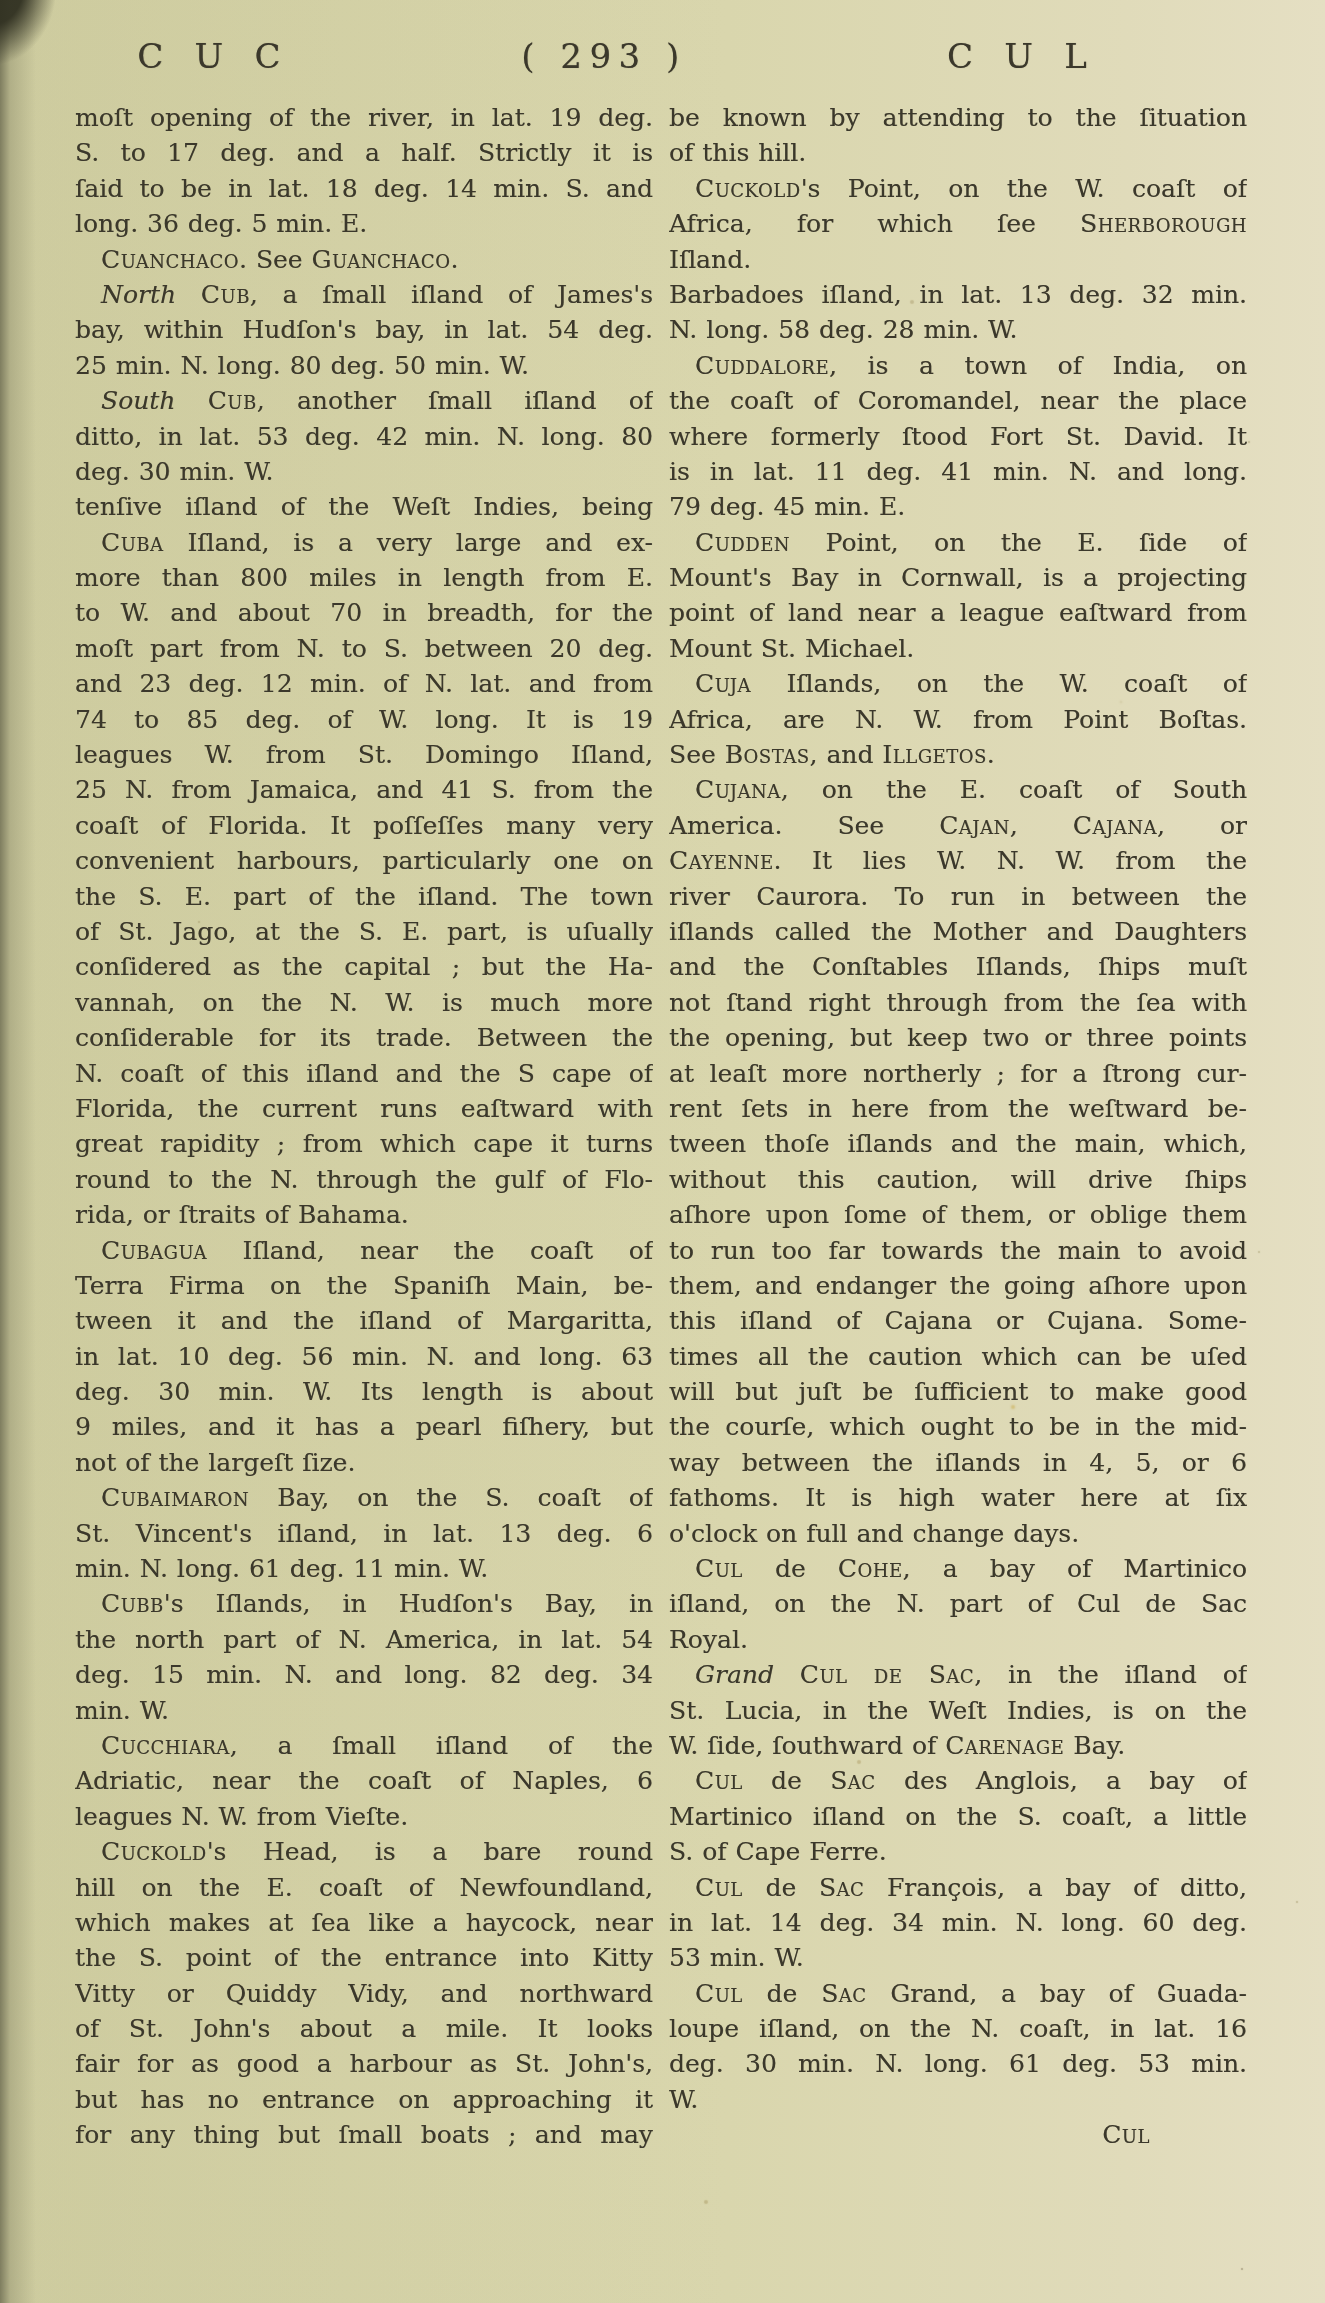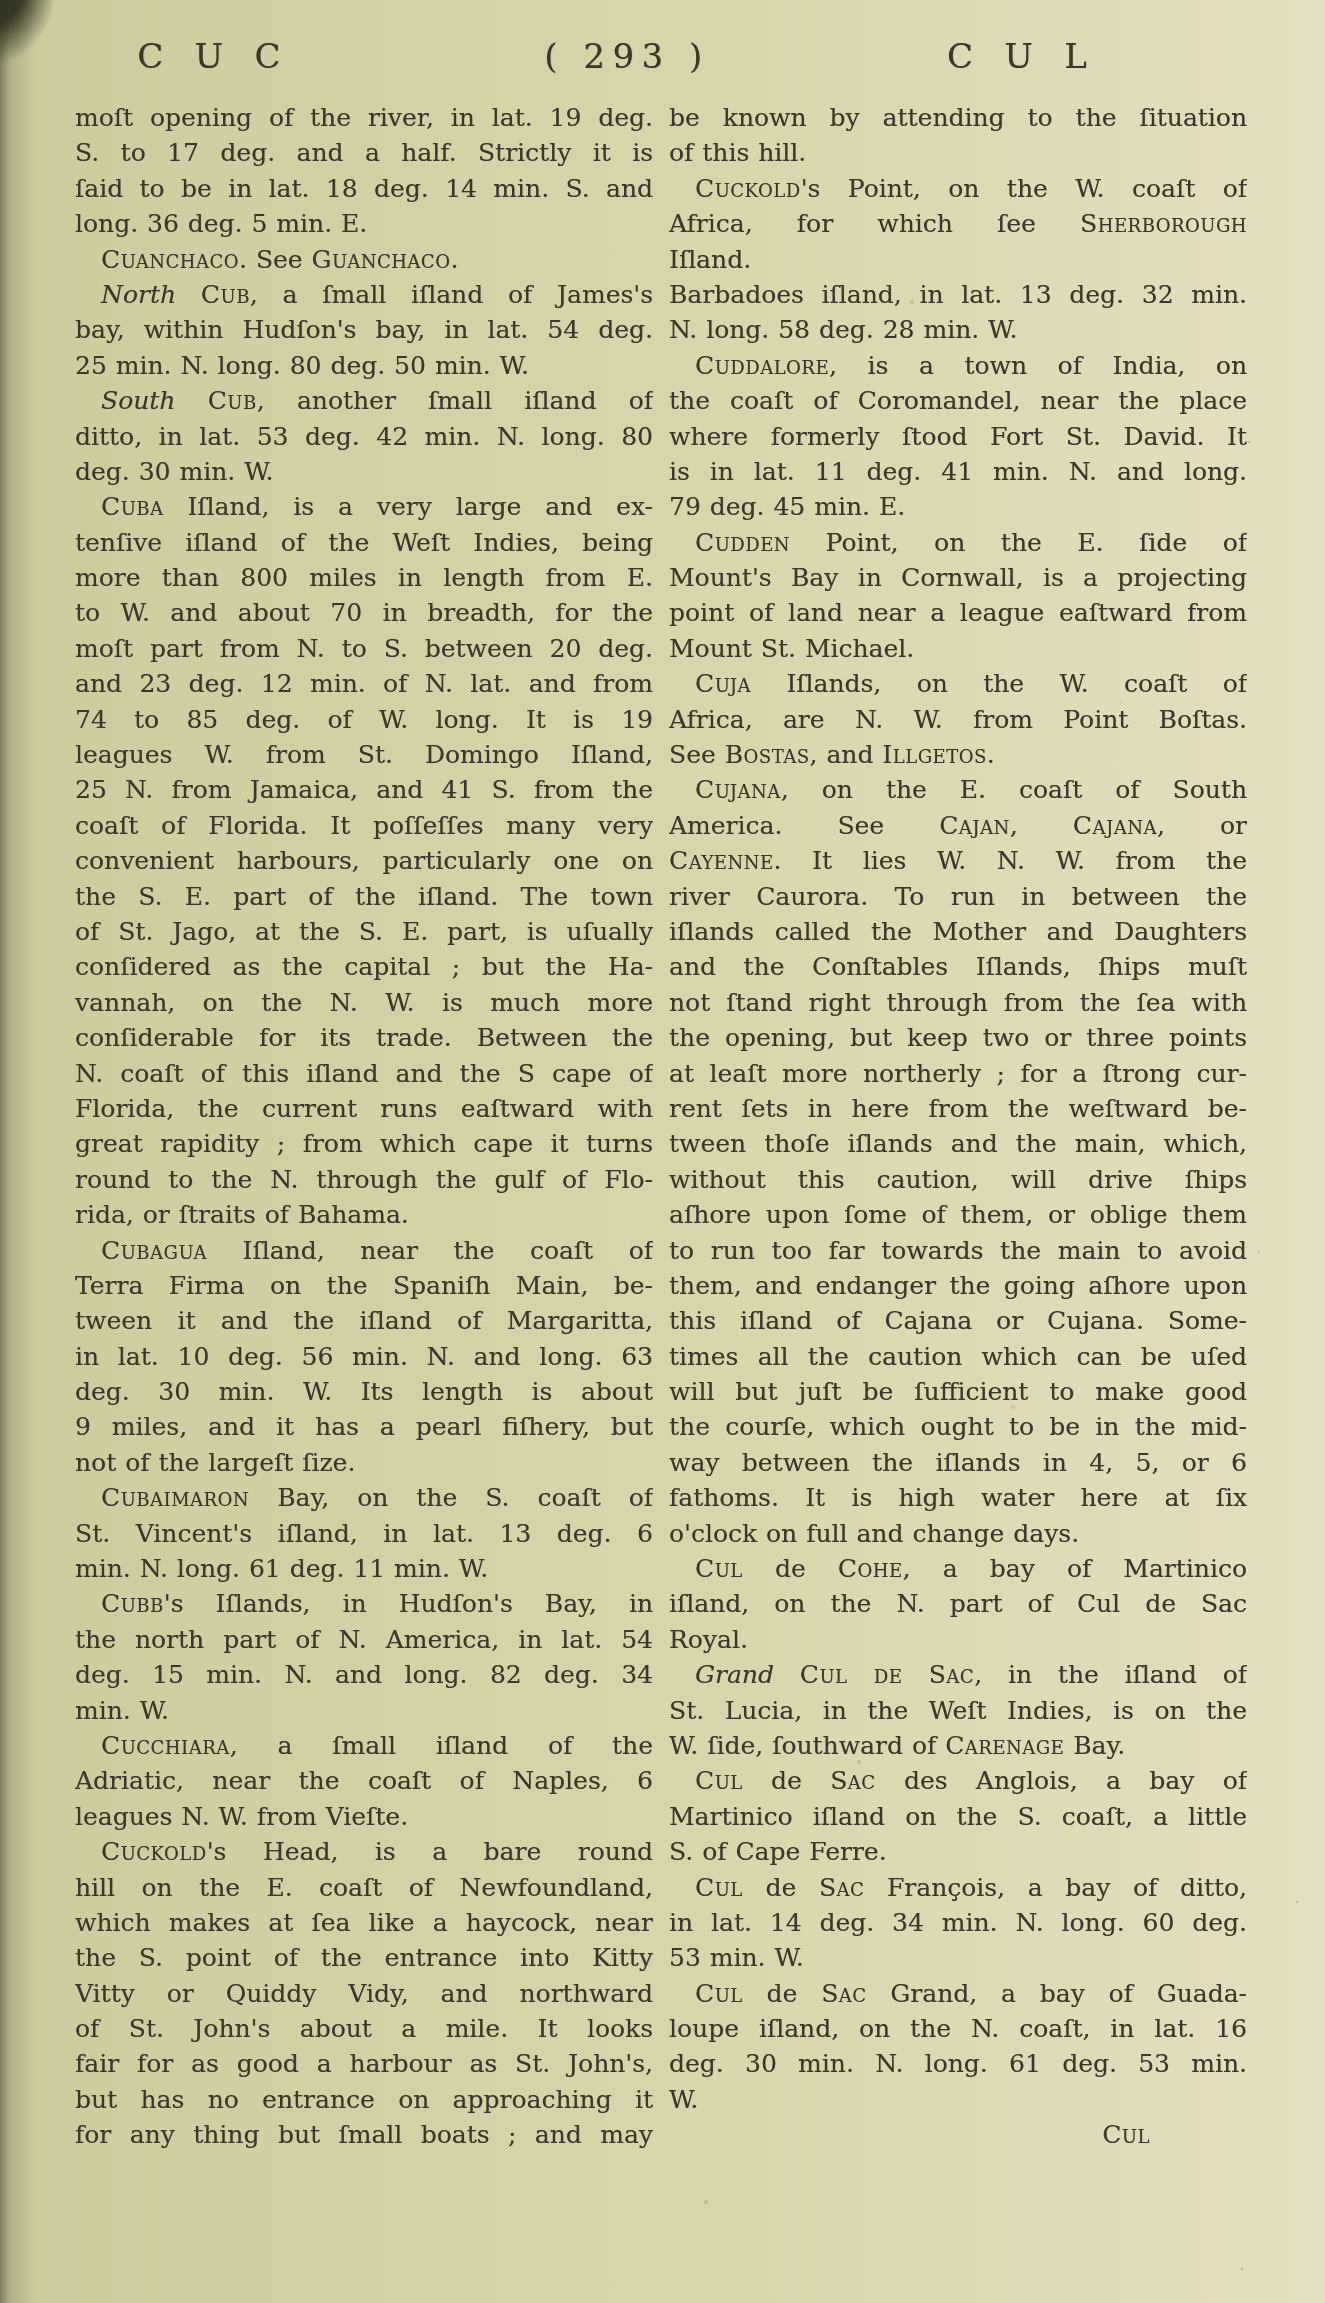--- a/index.html
+++ b/index.html
@@ -35,21 +35,21 @@
       242px 2061px 1px 0 rgba(150,135,85,0.40),
       705px 2201px 1px 1px rgba(160,140,85,0.40),
       1241px 2268px 1px 0 rgba(110,100,70,0.55);
   }
   .header-label {
     position:absolute; top:36px; transform:translateX(-50%);
     font-size:34px; letter-spacing:0.30em; white-space:pre;
     text-shadow:0.3px 0.4px 0.7px rgba(59,56,43,0.5);
   }
   .h-left   { left:214px; }
-  .h-center { left:627px; letter-spacing:0.22em; }
+  .h-center { left:604px; letter-spacing:0.22em; }
   .h-right  { left:1022px; }
   .columns {
     position:absolute; top:100px; left:75px;
     display:flex; gap:16px;
   }
   .col { width:578px; font-size:25px; line-height:35.4px; word-spacing:1px; }
   .line {
     height:35.4px; overflow:hidden;
     text-align:justify; text-align-last:justify;
     text-shadow:0.3px 0.4px 0.6px rgba(59,56,43,0.45);
@@ -80,22 +80,22 @@
         <div class="line">S. to 17 deg. and a half. Strictly it is</div>
         <div class="line">ſaid to be in lat. 18 deg. 14 min. S. and</div>
         <div class="line last">long. 36 deg. 5 min. E.</div>
         <div class="line indent last"><span class="sc">Cuanchaco</span>. See <span class="sc">Guanchaco</span>.</div>
         <div class="line indent"><span class="it">North</span> <span class="sc">Cub</span>, a ſmall iſland of James's</div>
         <div class="line">bay, within Hudſon's bay, in lat. 54 deg.</div>
         <div class="line last">25 min. N. long. 80 deg. 50 min. W.</div>
         <div class="line indent"><span class="it">South</span> <span class="sc">Cub</span>, another ſmall iſland of</div>
         <div class="line">ditto, in lat. 53 deg. 42 min. N. long. 80</div>
         <div class="line last">deg. 30 min. W.</div>
+        <div class="line">tenſive iſland of the Weſt Indies, being</div>
         <div class="line indent"><span class="sc">Cuba</span> Iſland, is a very large and ex-</div>
-        <div class="line">tenſive iſland of the Weſt Indies, being</div>
         <div class="line">more than 800 miles in length from E.</div>
         <div class="line">to W. and about 70 in breadth, for the</div>
         <div class="line">moſt part from N. to S. between 20 deg.</div>
         <div class="line">and 23 deg. 12 min. of N. lat. and from</div>
         <div class="line">74 to 85 deg. of W. long. It is 19</div>
         <div class="line">leagues W. from St. Domingo Iſland,</div>
         <div class="line">25 N. from Jamaica, and 41 S. from the</div>
         <div class="line">coaſt of Florida. It poſſeſſes many very</div>
         <div class="line">convenient harbours, particularly one on</div>
         <div class="line">the S. E. part of the iſland. The town</div>

